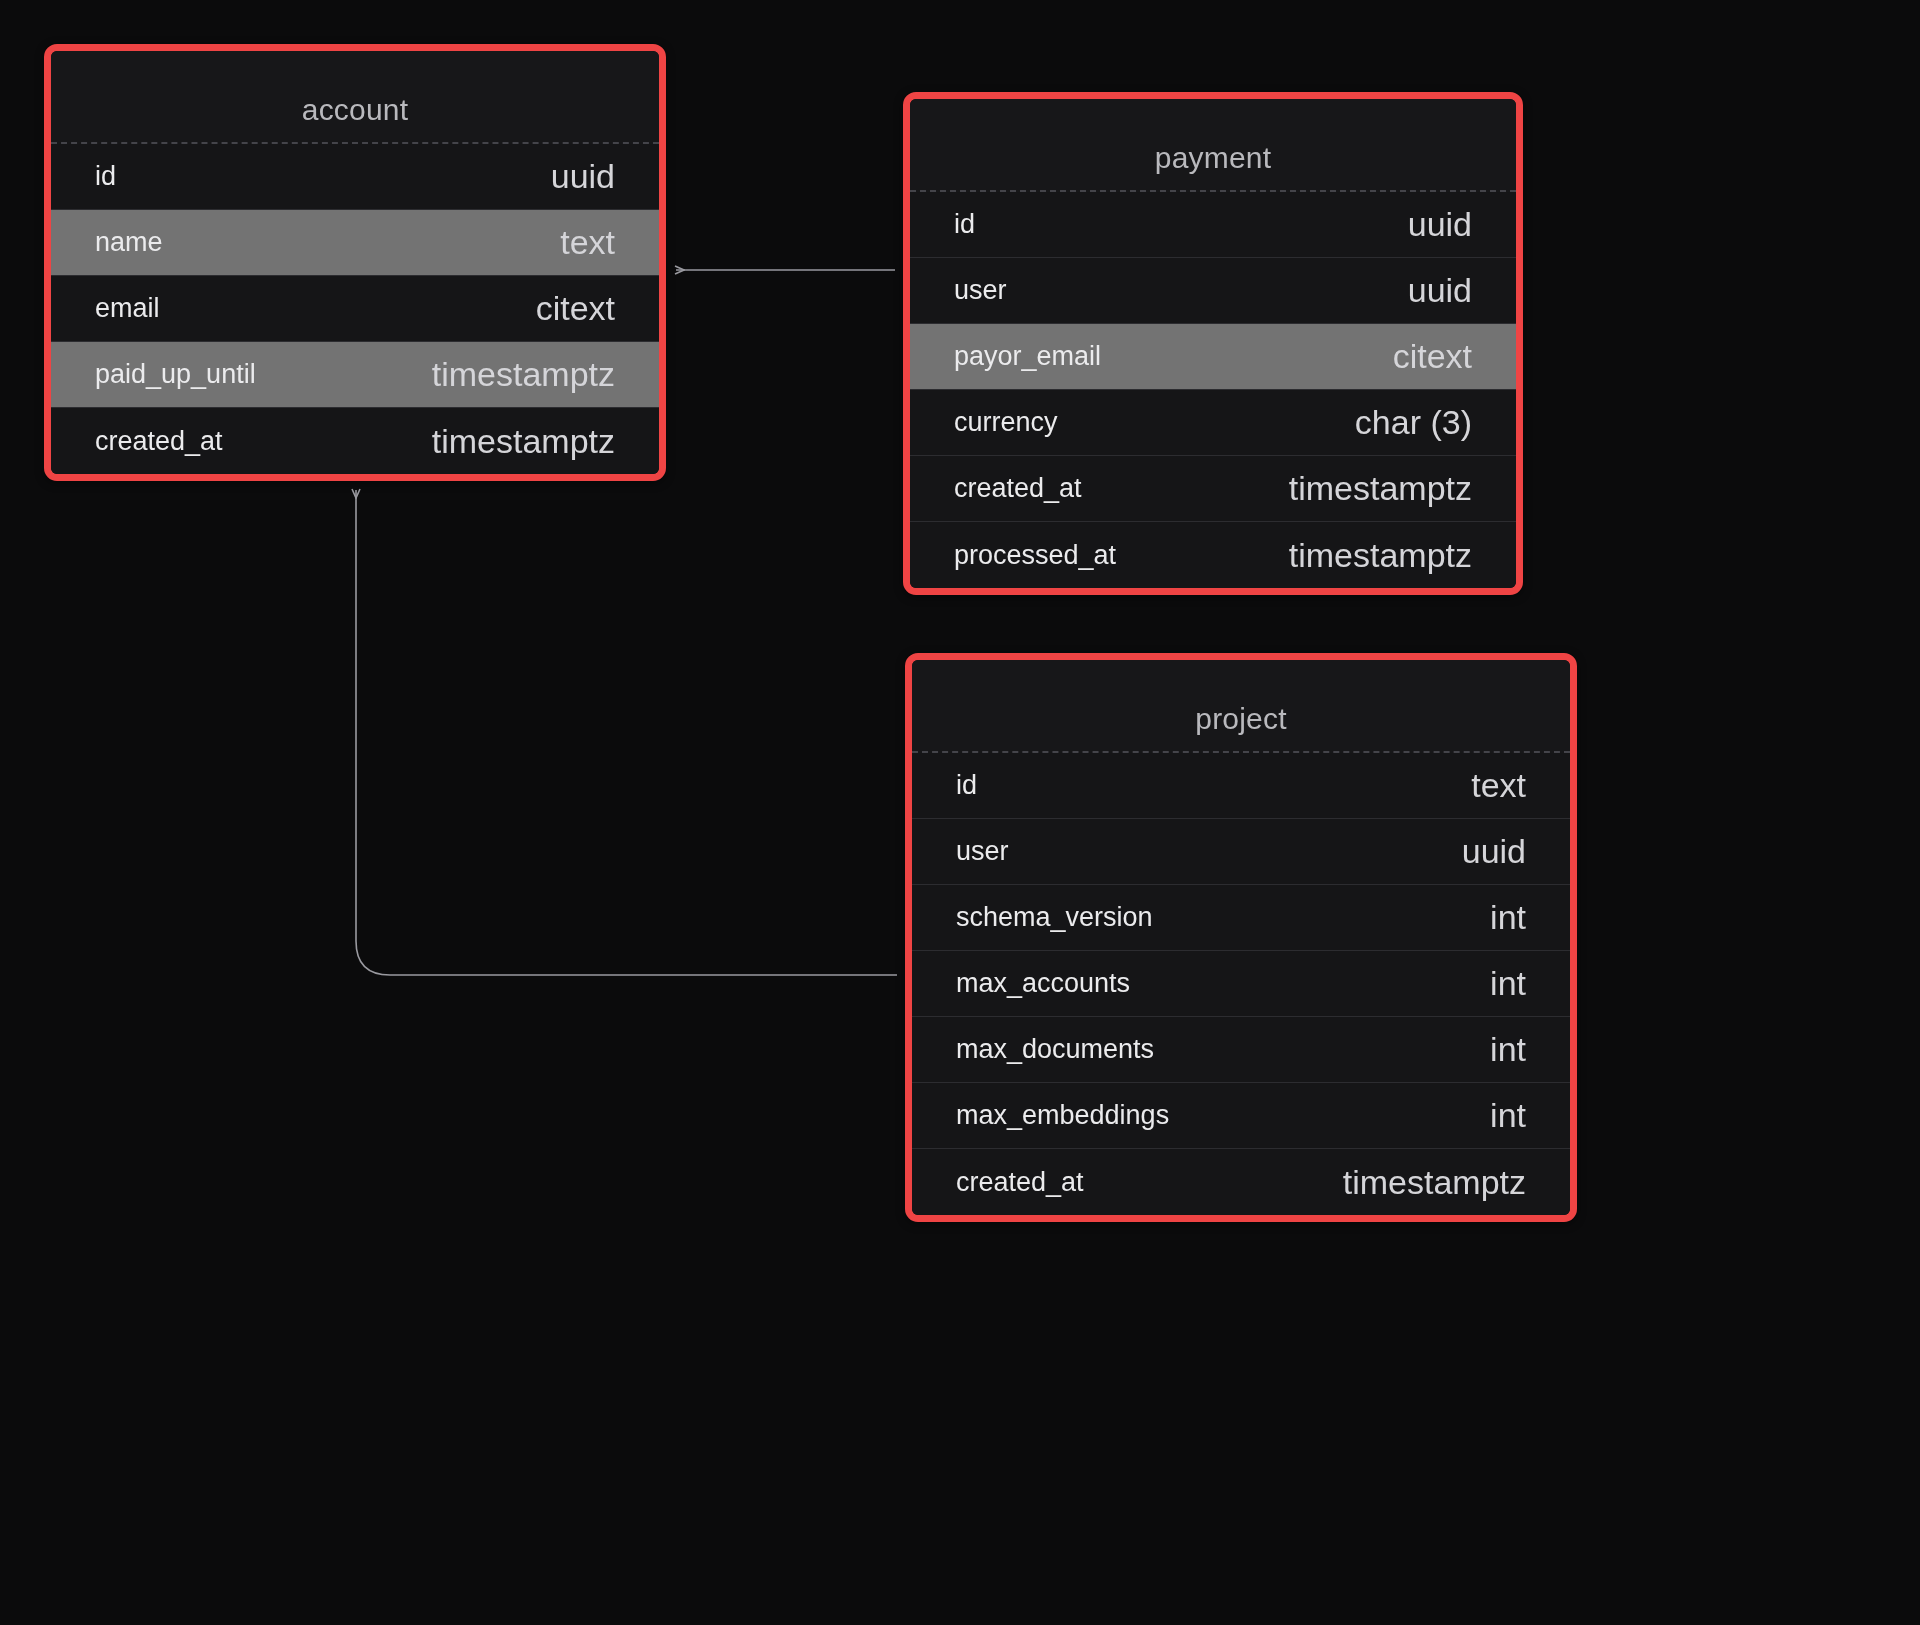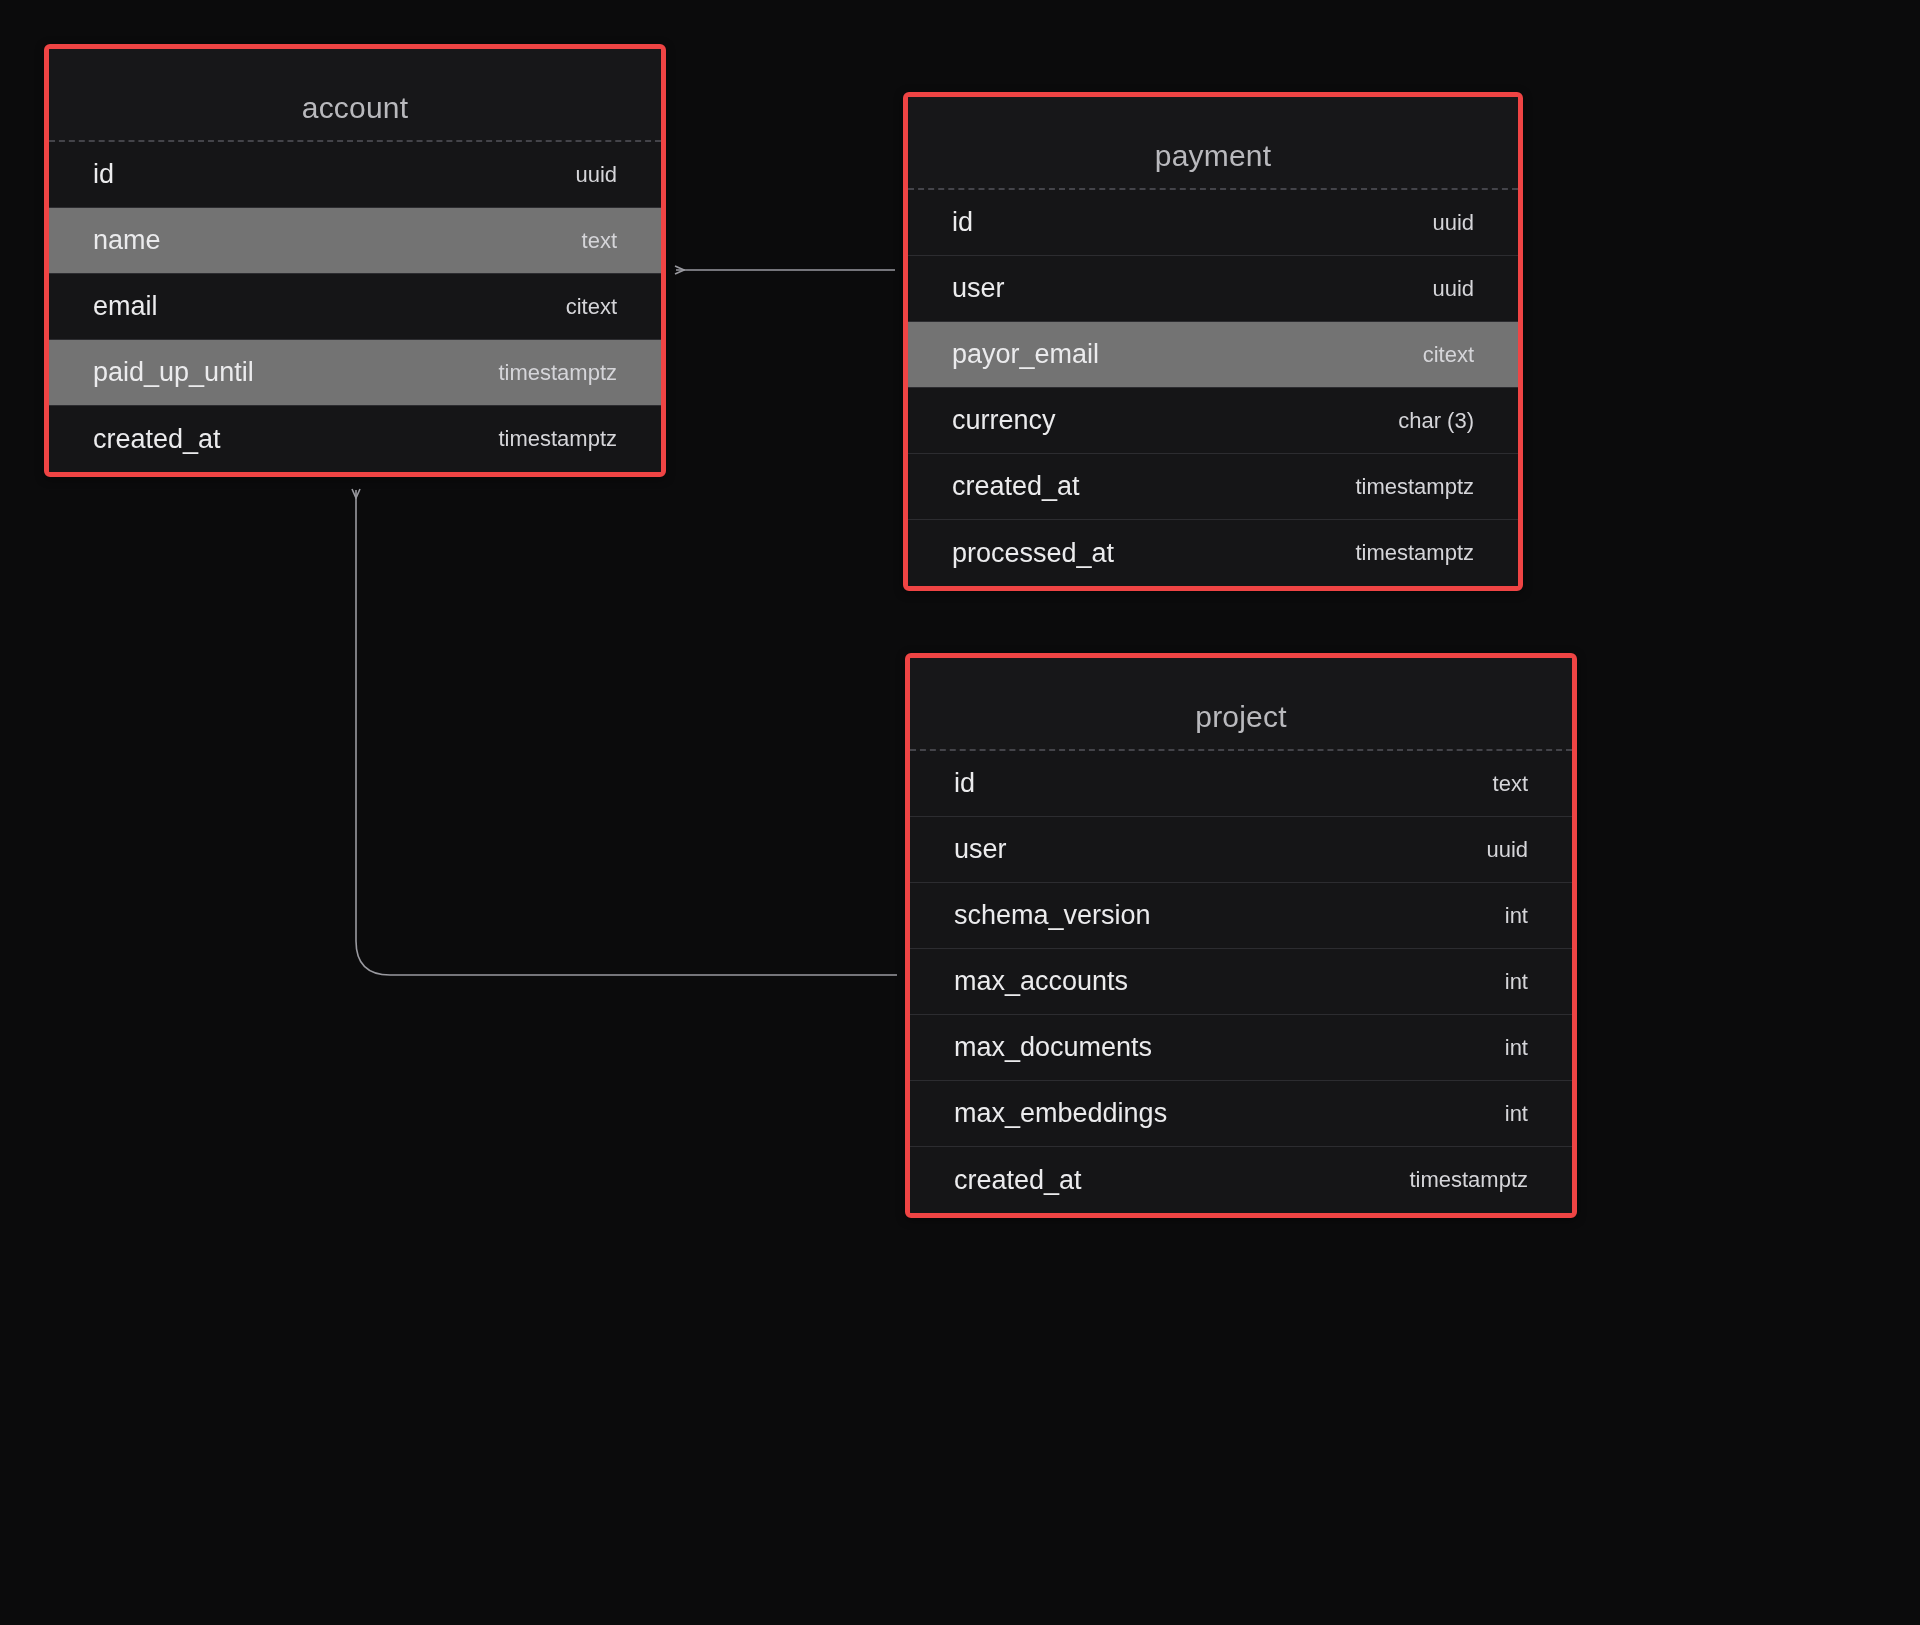--- a/index.html
+++ b/index.html
@@ -25,22 +25,22 @@
     position: absolute;
     left: 0; top: 0;
     width: 1920px;
     height: 1625px;
     pointer-events: none;
   }
   .entity {
     position: absolute;
     box-sizing: border-box;
     background: #171719;
-    border: 5px solid #ef4444;
-    border-radius: 6px;
+    border: 7px solid #ef4444;
+    border-radius: 13px;
     overflow: hidden;
     box-shadow: 0 2px 10px rgba(0,0,0,0.45);
   }
   .entity-title {
     text-align: center;
     color: #b9b9bd;
     font-size: 30px;
     font-weight: 400;
     letter-spacing: 0.2px;
     line-height: 1;
@@ -71,21 +71,21 @@
     gap: 36px;
   }
   .field-row.alt { background: #737373; }
   .field-row:last-child { border-bottom: none; }
   .field-name {
     font-size: 27px;
     color: #ebebed;
     white-space: nowrap;
   }
   .field-type {
-    font-size: 22px;
+    font-size: 34px;
     color: #d5d5d9;
     white-space: nowrap;
     text-align: right;
   }
 </style>
 </head>
 <body>
 
 <div id="canvas">
 

